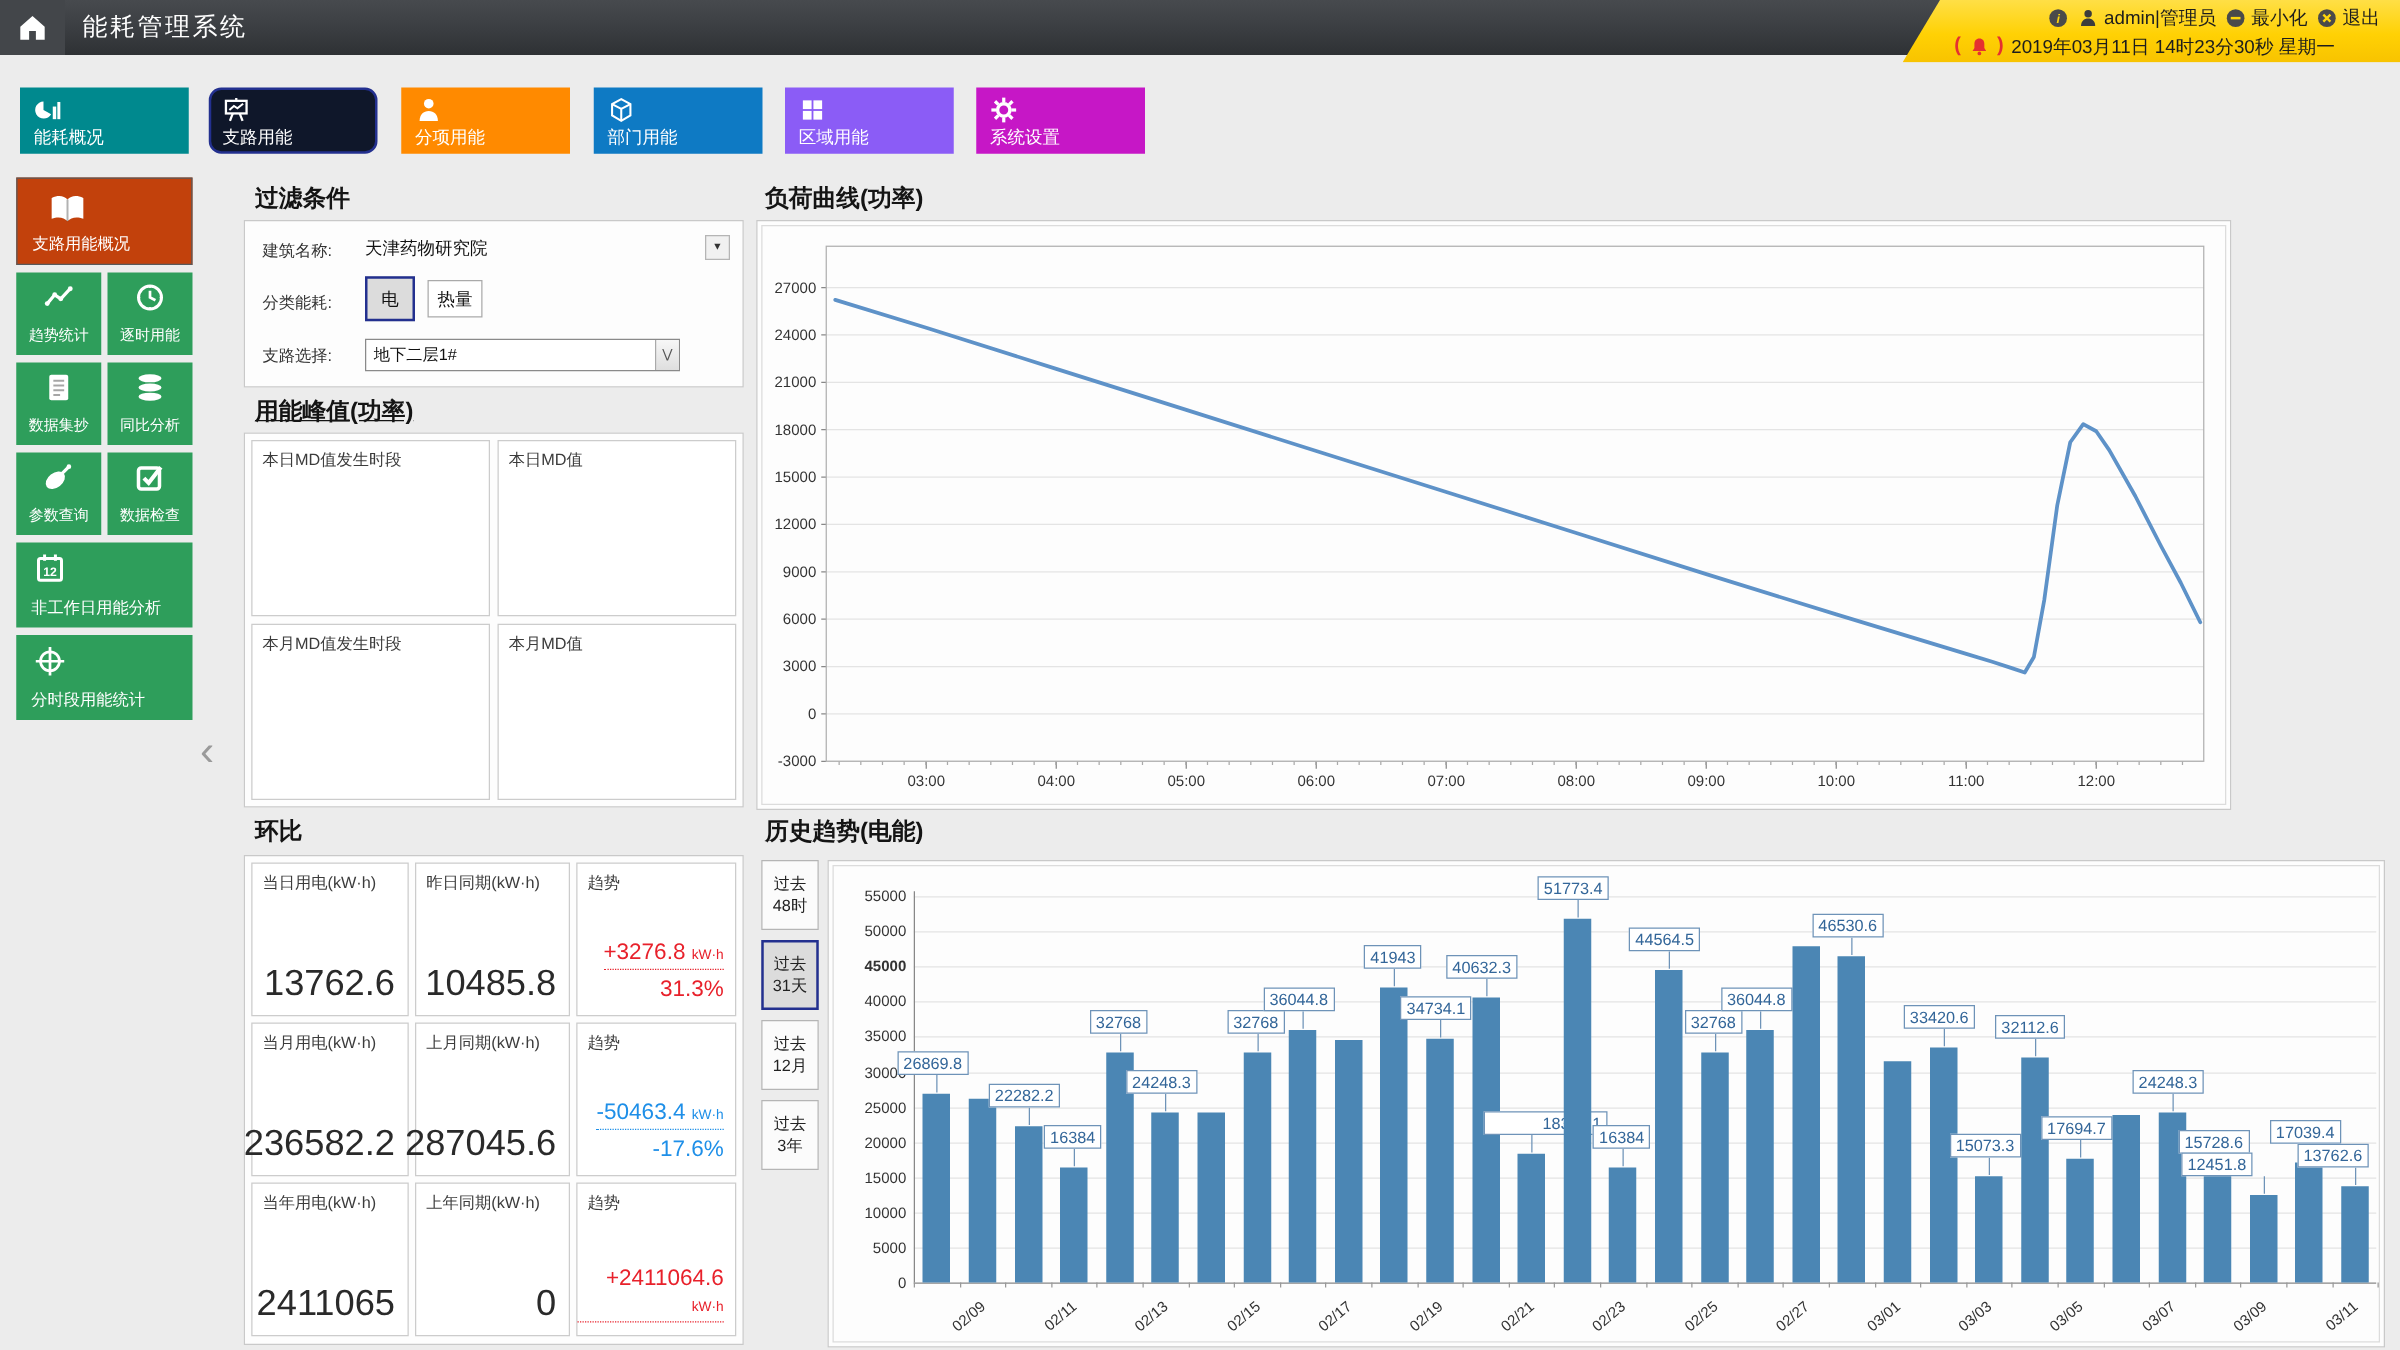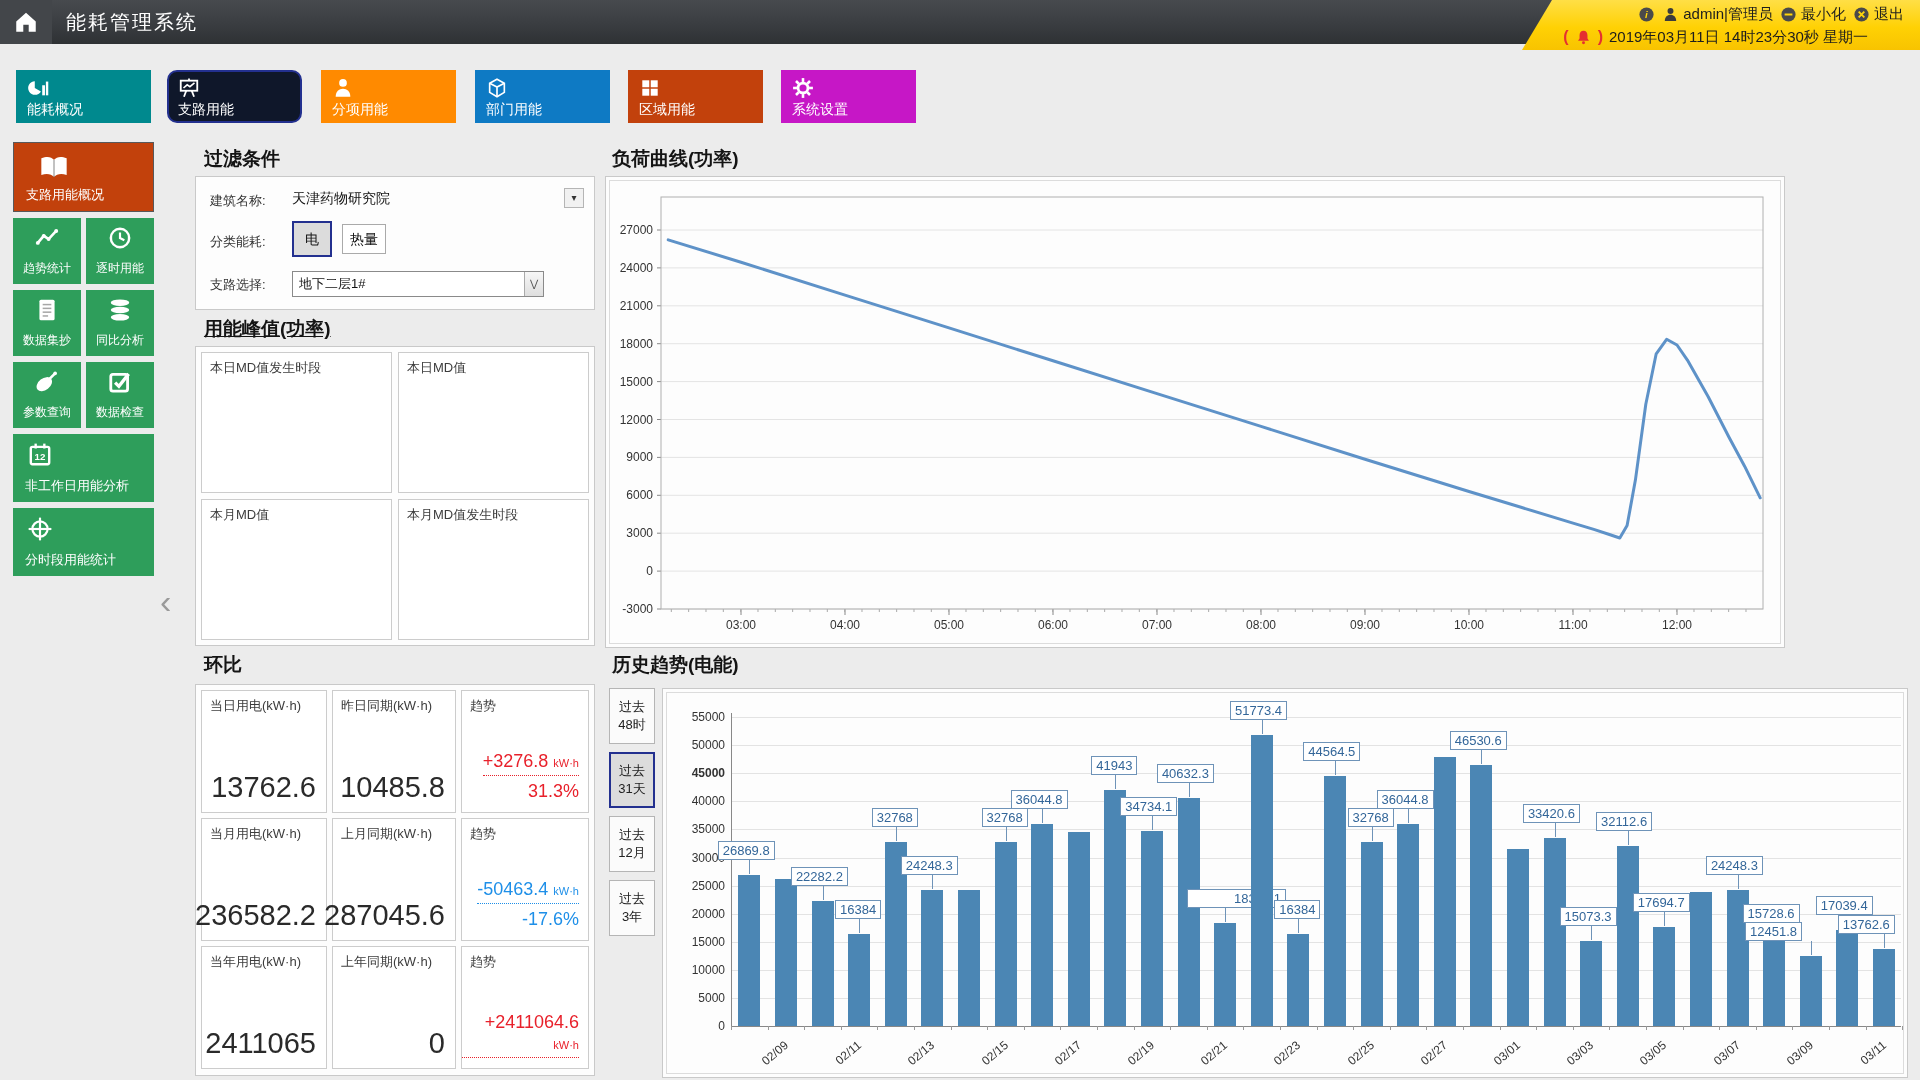--- a/index.html
+++ b/index.html
@@ -179,21 +179,21 @@
           </svg></span>
     <span class="tlabel">分项用能</span>
       </div>
       <div class="navtab" style="left: 475px; background: rgb(14, 122, 196);">
         <span class="ticon"><svg viewBox="0 0 24 24">
             <path d="M12 2.5 20 6.8 V16.8 L12 21.5 4 16.8 V6.8 Z" fill="none" stroke="currentColor" stroke-width="1.8"></path>
             <path d="M4 6.8 12 11 20 6.8 M12 11 V21.5" fill="none" stroke="currentColor" stroke-width="1.8"></path>
           </svg></span>
     <span class="tlabel">部门用能</span>
       </div>
-      <div class="navtab" style="left: 628px; background: #c2410c;">
+      <div class="navtab" style="left: 628px; background: #8b5cf6;">
         <span class="ticon"><svg viewBox="0 0 24 24">
             <rect x="3.6" y="3.6" width="7.6" height="7.6" fill="currentColor"></rect>
             <rect x="12.8" y="3.6" width="7.6" height="7.6" fill="currentColor"></rect>
             <rect x="3.6" y="12.8" width="7.6" height="7.6" fill="currentColor"></rect>
             <rect x="12.8" y="12.8" width="7.6" height="7.6" fill="currentColor"></rect>
           </svg></span>
     <span class="tlabel">区域用能</span>
       </div>
       <div class="navtab" style="left: 781px; background: rgb(198, 23, 198);">
         <span class="ticon"><svg viewBox="0 0 24 24">
@@ -317,24 +317,24 @@
   <div class="hd" style="left:204px;top:316px;text-decoration:underline;">用能峰值(功率)</div>
   <div class="panel" style="left:195px;top:346px;width:400px;height:300px;"></div>
   <div id="peak-grid">
       <div class="box">
         <span class="blabel">本日MD值发生时段</span>
       </div>
       <div class="box">
         <span class="blabel">本日MD值</span>
       </div>
       <div class="box">
+        <span class="blabel">本月MD值发生时段</span>
+      </div>
+      <div class="box">
         <span class="blabel">本月MD值</span>
-      </div>
-      <div class="box">
-        <span class="blabel">本月MD值发生时段</span>
       </div>
     </div>
 
   <div class="hd" style="left:204px;top:652px;">环比</div>
   <div class="panel" style="left:195px;top:684px;width:400px;height:392px;"></div>
   <div id="hb-grid">
       <div class="box">
         <span class="blabel">当日用电(kW·h)</span>
         <span class="hb-value">13762.6</span>
       </div>

